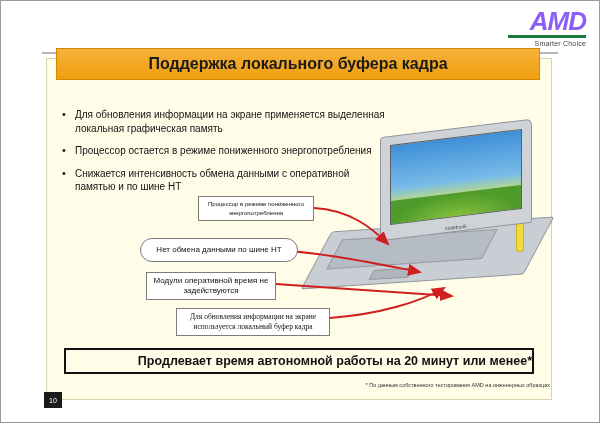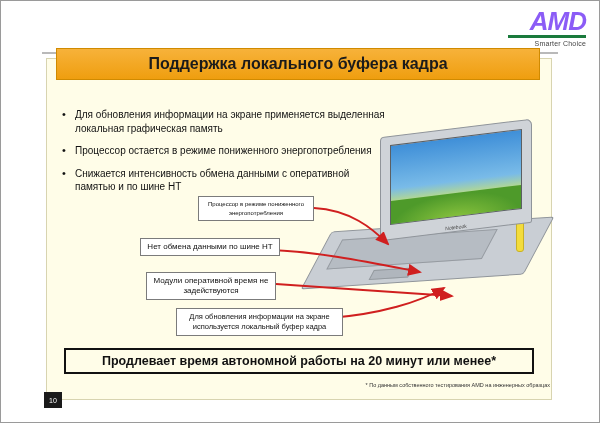--- a/index.html
+++ b/index.html
@@ -248,42 +248,42 @@
     position: absolute;
     background: #ffffff;
     border: 1px solid #7b7b7b;
     box-sizing: border-box;
     text-align: center;
     color: #111111;
     padding: 3px 5px;
     line-height: 10px;
   }
   .c1 { left: 198px; top: 196px; width: 116px; font-size: 6px; line-height: 8.5px; }
-  .c2 { left: 140px; top: 238px; width: 140px; font-size: 8px; line-height: 10px; }
+  .c2 { left: 140px; top: 238px; width: 158px; font-size: 8px; line-height: 16px; border-radius: 13px; }
   .c3 { left: 146px; top: 272px; width: 130px; font-size: 8px; line-height: 10px; }
-  .c4 { left: 176px; top: 308px; width: 167px; font-size: 7.5px; line-height: 10px; }
+  .c4 { left: 176px; top: 308px; width: 154px; font-size: 7.5px; line-height: 10px; font-family: Liberation Serif, serif; }
   .arrows {
     position: absolute;
     left: 0; top: 0;
     width: 600px; height: 423px;
     pointer-events: none;
   }
   
   .footer-box {
     position: absolute;
     left: 64px;
     top: 348px;
     width: 470px;
     height: 26px;
     background: #fffde8;
     border: 2px solid #111111;
     box-sizing: border-box;
     display: flex;
     align-items: center;
-    justify-content: center;
+    justify-content: flex-end;
   }
   .footer-text {
     font-size: 12.5px;
     font-weight: bold;
     color: #111111;
   }
   .footnote {
     position: absolute;
     left: 300px;
     top: 382px;

